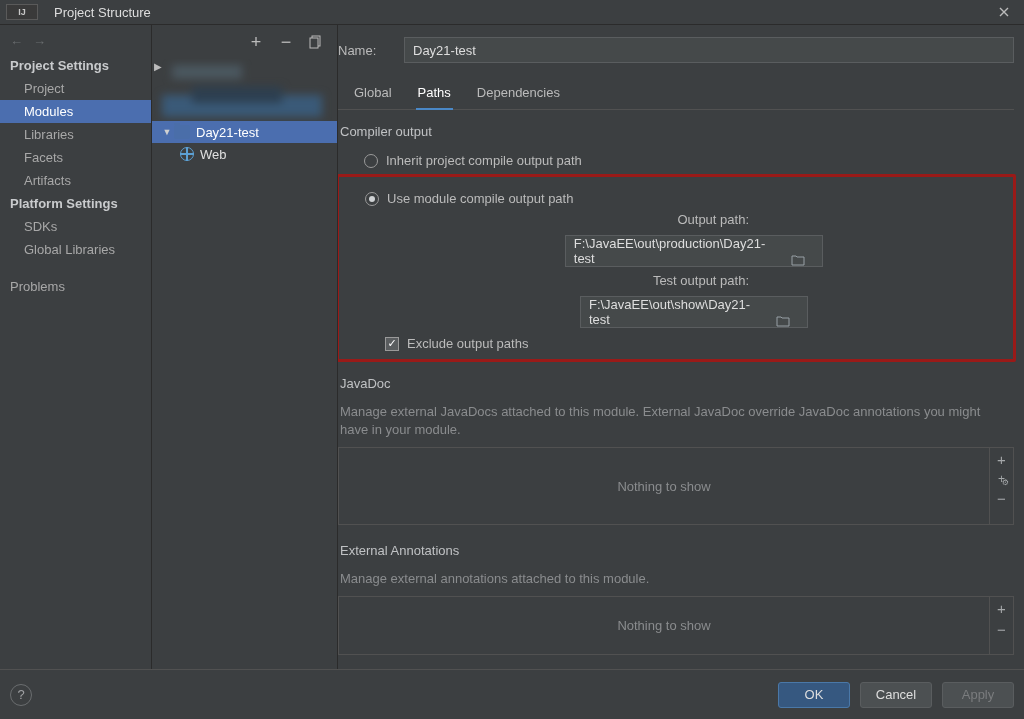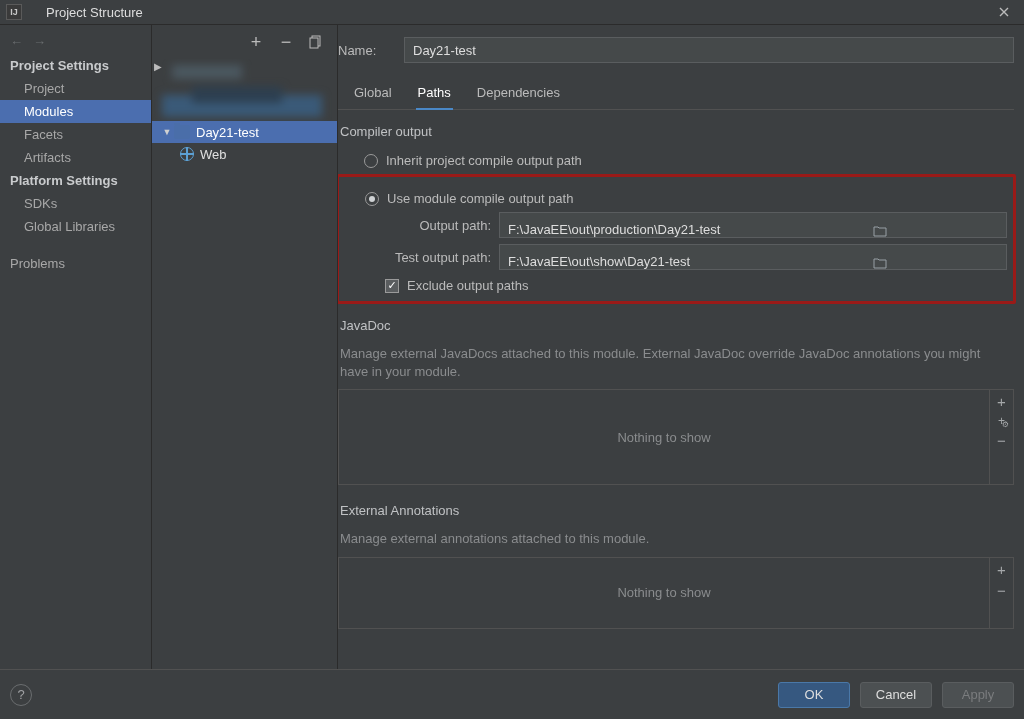--- a/index.html
+++ b/index.html
@@ -17,21 +17,21 @@
     --btn:#4c5052;
     --btn-primary:#365880;
     --btn-primary-border:#4a78a8;
     --input-bg:#45494a;
     --red:#9a1a18;
   }
   *{box-sizing:border-box;font-family:"Segoe UI",Arial,sans-serif;font-size:13px;}
   body{margin:0;background:var(--bg);color:var(--text);width:1024px;height:719px;overflow:hidden;position:relative;}
   
   .titlebar{height:24px;display:flex;align-items:center;padding:0 6px;color:var(--text-white);}
-  .titlebar .ij-icon{width:16px;height:16px;background:#3a3a3a;border:1px solid #5a5a5a;display:inline-flex;align-items:center;justify-content:center;margin-right:24px;font-size:9px;font-weight:bold;color:#c8c8c8;}
+  .titlebar .ij-icon{width:32px;height:16px;background:#3a3a3a;border:1px solid #5a5a5a;display:inline-flex;align-items:center;justify-content:center;margin-right:16px;font-size:9px;font-weight:bold;color:#c8c8c8;}
   .titlebar .close{margin-left:auto;width:28px;height:24px;display:flex;align-items:center;justify-content:center;color:#bbb;cursor:pointer;}
   .titlebar .close svg{width:10px;height:10px;}
   
   .main{display:flex;height:645px;border-top:1px solid var(--border);}
   .col-nav{width:152px;background:var(--bg);padding-top:6px;position:relative;border-right:1px solid #2b2b2b;}
   .nav-arrows{display:flex;gap:10px;padding:2px 10px 6px 10px;color:#6a6d6f;}
   .nav-arrows span{cursor:default;}
   .nav-header{padding:4px 10px 4px 10px;color:#c9cbcd;font-weight:bold;}
   .nav-item{padding:4px 10px 4px 24px;color:#a8a8a8;cursor:pointer;}
   .nav-item.active{background:var(--sel);color:#fff;}
@@ -59,21 +59,21 @@
   .name-row label{padding-left:0;width:46px;text-align:left;color:var(--text);}
   .name-row input{flex:1;height:26px;background:var(--input-bg);border:1px solid #5a5d5f;color:var(--text-white);padding:0 8px;outline:none;}
   .tabs{display:flex;gap:22px;border-bottom:1px solid #515151;padding-left:14px;margin-bottom:10px;}
   .tab{padding:4px 2px 8px 2px;color:var(--text);cursor:pointer;border-bottom:2px solid transparent;margin-bottom:-1px;}
   .tab.active{color:#fff;border-bottom-color:var(--tab-active);}
   .section-title{color:#c0c2c4;margin:4px 0 8px 2px;}
   .radio-row{display:flex;align-items:center;gap:8px;margin:6px 0 6px 26px;color:var(--text);}
   .radio{width:14px;height:14px;border:1px solid #9a9a9a;border-radius:50%;display:inline-flex;align-items:center;justify-content:center;}
   .radio .dot{width:6px;height:6px;border-radius:50%;background:#cfd2d4;}
   .redbox{border:3px solid var(--red);border-radius:2px;margin:0 -2px 10px -2px;padding:8px 6px 6px 6px;}
-  .path-row{display:flex;align-items:center;gap:8px;margin:6px 0 6px 26px;}
+  .path-row{display:flex;align-items:center;gap:8px;margin:6px 0 6px 26px;flex-direction:column;}
   .path-row label{width:110px;text-align:right;color:var(--text);}
   .path-input{flex:1;display:flex;align-items:flex-end;height:26px;background:var(--input-bg);border:1px solid #5a5d5f;color:var(--text-white);}
   .path-input span{flex:1;padding:0 8px;}
   .path-input .browse{width:28px;display:flex;align-items:center;justify-content:center;color:#98a0a5;cursor:pointer;}
   .chk-row{display:flex;align-items:center;gap:8px;margin:8px 0 2px 40px;color:var(--text);}
   .chk{width:14px;height:14px;border:1px solid #9a9a9a;background:#5a5d5f;display:inline-flex;align-items:center;justify-content:center;color:#fff;font-size:11px;}
   .desc{color:var(--text-dim);margin:4px 16px 8px 2px;line-height:1.4;}
   .list-box{border:1px solid #515151;height:96px;display:flex;margin-bottom:14px;}
   .list-box .center{flex:1;display:flex;align-items:center;justify-content:center;color:var(--text-dim);}
   .list-box .side{width:24px;border-left:1px solid #515151;display:flex;flex-direction:column;align-items:center;padding-top:4px;gap:6px;color:#a5a8aa;}
@@ -103,20 +103,21 @@
 <div class="main">
 
   <div class="col-nav">
     <div class="nav-arrows">
       <span>←</span>
       <span>→</span>
     </div>
     <div class="nav-header">Project Settings</div>
     <div class="nav-item">Project</div>
     <div class="nav-item active">Modules</div>
+    <div class="nav-item">Libraries</div>
     <div class="nav-item">Facets</div>
     <div class="nav-item">Artifacts</div>
     <div class="nav-header">Platform Settings</div>
     <div class="nav-item">SDKs</div>
     <div class="nav-item">Global Libraries</div>
     <div style="height:14px"></div>
     <div class="nav-item" style="padding-left:10px">Problems</div>
   </div>
 
   <div class="col-tree">

